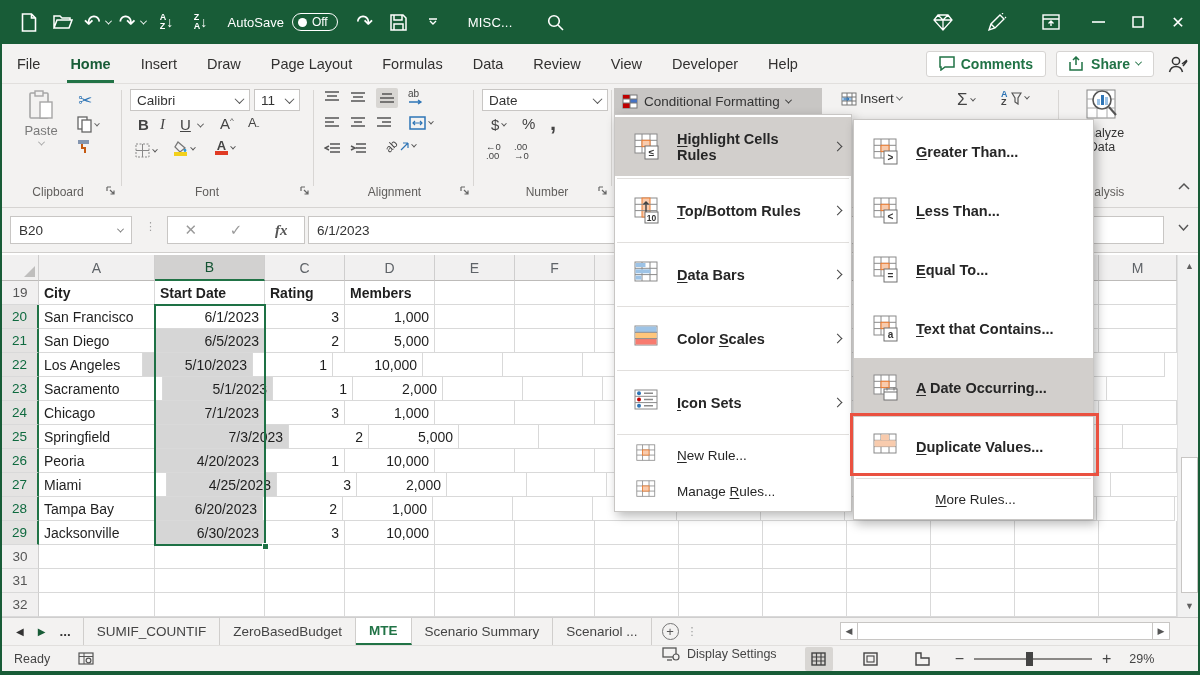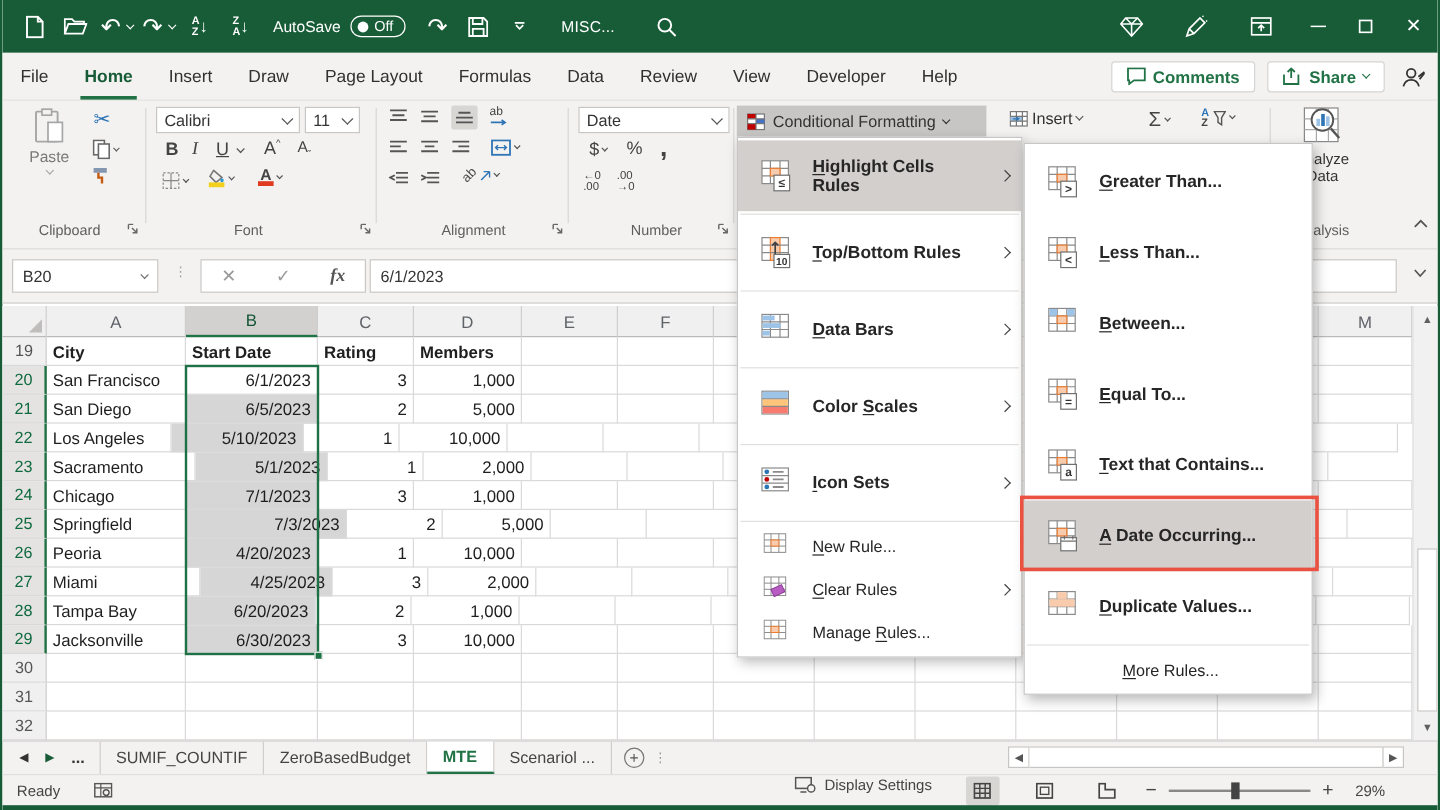--- a/index.html
+++ b/index.html
@@ -842,31 +842,20 @@
             <rect x="8" y="7.3" width="8" height="6.3" fill="#F8CBAD" stroke="#ED7D31"></rect>
           </svg>
         </span>
         <span><u>N</u>ew Rule...</span>
       </div>
       <div class="mi small">
         <span class="mic">
           <svg width="22" height="22" viewBox="0 0 27 27">
             <rect x="1" y="1" width="22" height="19" fill="#fff" stroke="#8a8a8a"></rect>
             <path d="M8 1v19M16 1v19M1 7.3h22M1 13.6h22" stroke="#8a8a8a" fill="none"></path>
-            <rect x="9" y="11" width="12" height="8" fill="#B85CC4" stroke="#8B3A96" transform="rotate(-25 15 15)"></rect>
-          </svg>
-        </span>
-        <span><u>C</u>lear Rules</span>
-        <span class="arrow"></span>
-      </div>
-      <div class="mi small">
-        <span class="mic">
-          <svg width="22" height="22" viewBox="0 0 27 27">
-            <rect x="1" y="1" width="22" height="19" fill="#fff" stroke="#8a8a8a"></rect>
-            <path d="M8 1v19M16 1v19M1 7.3h22M1 13.6h22" stroke="#8a8a8a" fill="none"></path>
             <rect x="8" y="7.3" width="8" height="6.3" fill="#F8CBAD" stroke="#ED7D31"></rect>
           </svg>
         </span>
         <span>Manage <u>R</u>ules...</span>
       </div>
     </div>
   <div class="menu" id="cfsubmenu">
     <div class="redbox"></div>
   <div class="mi big">
         <span class="mic">
@@ -884,32 +873,20 @@
         <span class="mic">
           <svg width="27" height="27" viewBox="0 0 27 27">
             <rect x="1" y="1" width="22" height="19" fill="#fff" stroke="#8a8a8a"></rect>
             <path d="M8 1v19M16 1v19M1 7.3h22M1 13.6h22" stroke="#8a8a8a" fill="none"></path>
             <rect x="8" y="7.3" width="8" height="6.3" fill="#F8CBAD" stroke="#ED7D31"></rect>
             <rect x="11" y="13" width="13" height="13" fill="#fff" stroke="#707070"></rect>
             <text x="17.5" y="23" font-size="10" text-anchor="middle" fill="#333" font-family="Liberation Sans,sans-serif">&lt;</text>
           </svg>
         </span>
         <span><u>L</u>ess Than...</span>
-      </div>
-      <div class="mi big">
-        <span class="mic">
-          <svg width="27" height="27" viewBox="0 0 27 27">
-            <rect x="1" y="1" width="22" height="19" fill="#fff" stroke="#8a8a8a"></rect>
-            <path d="M8 1v19M16 1v19M1 7.3h22M1 13.6h22" stroke="#8a8a8a" fill="none"></path>
-            <rect x="1.5" y="1.5" width="6.5" height="5.5" fill="#9DC3E6"></rect>
-            <rect x="16.5" y="1.5" width="6" height="5.5" fill="#9DC3E6"></rect>
-            <rect x="8" y="7.3" width="8" height="6.3" fill="#F8CBAD" stroke="#ED7D31"></rect>
-          </svg>
-        </span>
-        <span><u>B</u>etween...</span>
       </div>
       <div class="mi big">
         <span class="mic">
           <svg width="27" height="27" viewBox="0 0 27 27">
             <rect x="1" y="1" width="22" height="19" fill="#fff" stroke="#8a8a8a"></rect>
             <path d="M8 1v19M16 1v19M1 7.3h22M1 13.6h22" stroke="#8a8a8a" fill="none"></path>
             <rect x="8" y="7.3" width="8" height="6.3" fill="#F8CBAD" stroke="#ED7D31"></rect>
             <rect x="11" y="13" width="13" height="13" fill="#fff" stroke="#707070"></rect>
             <text x="17.5" y="23" font-size="10" text-anchor="middle" fill="#333" font-family="Liberation Sans,sans-serif">=</text>
           </svg>
@@ -960,20 +937,21 @@
   <div class="sheetbar">
     <span class="sb-nav">
       <span style="font-size:10px">◀</span>
       <span style="font-size:10px;color:#185C37">▶</span>
       <span style="font-weight:700">...</span>
     </span>
     <span id="stabs" style="display:flex;align-items:stretch">
         <div class="stab first">SUMIF_COUNTIF</div>
         <div class="stab">ZeroBasedBudget</div>
         <div class="stab active">MTE</div>
+        <div class="stab">Scenario Summary</div>
         <div class="stab">Scenariol ...</div>
       </span>
     <span class="addsheet">
         <span>+</span>
       </span>
     <span class="sb-dots">⋮</span>
     <span class="hscroll">
       <span class="hbtn">◀</span>
       <span class="htrack"></span>
       <span class="hbtn">▶</span>

